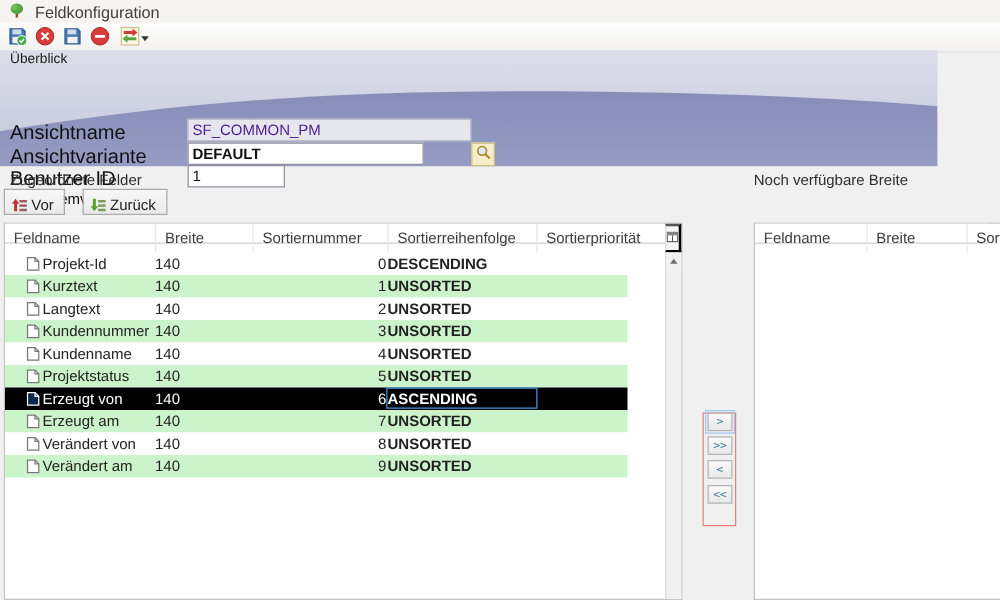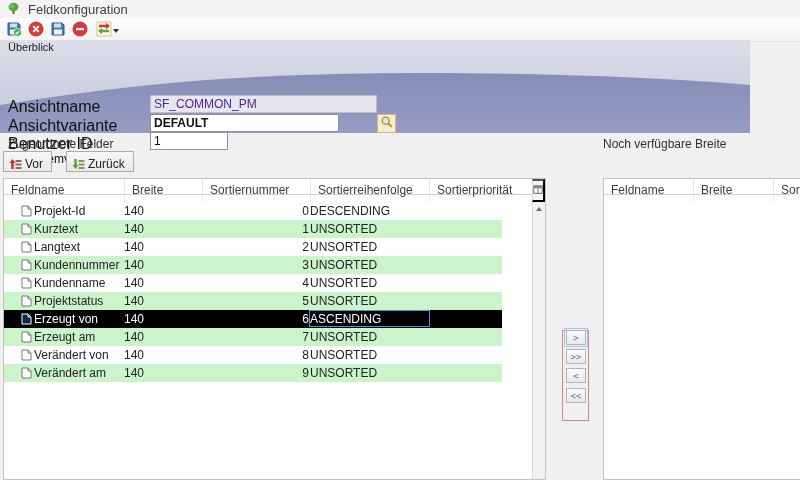--- a/index.html
+++ b/index.html
@@ -40,21 +40,21 @@
   .hcell { position:absolute; top:0; height:23px; line-height:23px; color:#3d3d3d; font-size:12px; padding-left:7px; border-left:1px solid #e6e6e6; }
   .hcell.first { border-left:none; }
   .corner-btn { position:absolute; top:0; width:13px; height:23px; background:#f4f4f4; border-left:1px solid #d9d9d9; padding:0; }
   .trow { position:absolute; left:0; height:18px; width:498px; background:#fff; }
   .trow.green { background:#ccf4cb; }
   .trow.sel { background:#000000; color:#fff; }
   .doc-ic { position:absolute; left:17px; top:3px; width:11px; height:12px; }
   .c-name   { position:absolute; left:30px; top:0; height:18px; line-height:18px; }
   .c-breite { position:absolute; left:120px; width:76px; top:0; height:18px; line-height:18px; text-align:left; }
   .c-nr     { position:absolute; left:198px; width:107px; top:0; height:18px; line-height:18px; text-align:right; }
-  .c-order  { position:absolute; left:306px; top:0; height:18px; line-height:18px; }
+  .c-order  { position:absolute; left:306px; top:0; height:18px; line-height:18px;font-weight:bold; }
   .focus-cell { position:absolute; left:305px; top:0; width:121px; height:17px; border:1px solid #3f97e0; }
 
   
   .vscroll { position:absolute; top:23px; bottom:0; right:0; width:13px; background:#f1f1f1; border-left:1px solid #dcdcdc; }
   .vs-up { position:absolute; top:0; left:0; width:12px; height:15px; background:#f1f1f1; }
   .vs-up::after { content:""; position:absolute; left:3px; top:5px; width:0; height:0; border-left:3px solid transparent; border-right:3px solid transparent; border-bottom:4px solid #6e6e6e; }
 
   
   .red-rect { position:absolute; left:562px; top:330px; width:27px; height:91px; border:1px solid #e0827e; }
   .xfer { position:absolute; left:566px; width:20px; height:15px; background:linear-gradient(#fafafa,#e8e8e8); border:1px solid #b4b4b4; font-family:"DejaVu Sans Mono",monospace; font-size:9px; line-height:12px; color:#477d9e; padding:0; }

